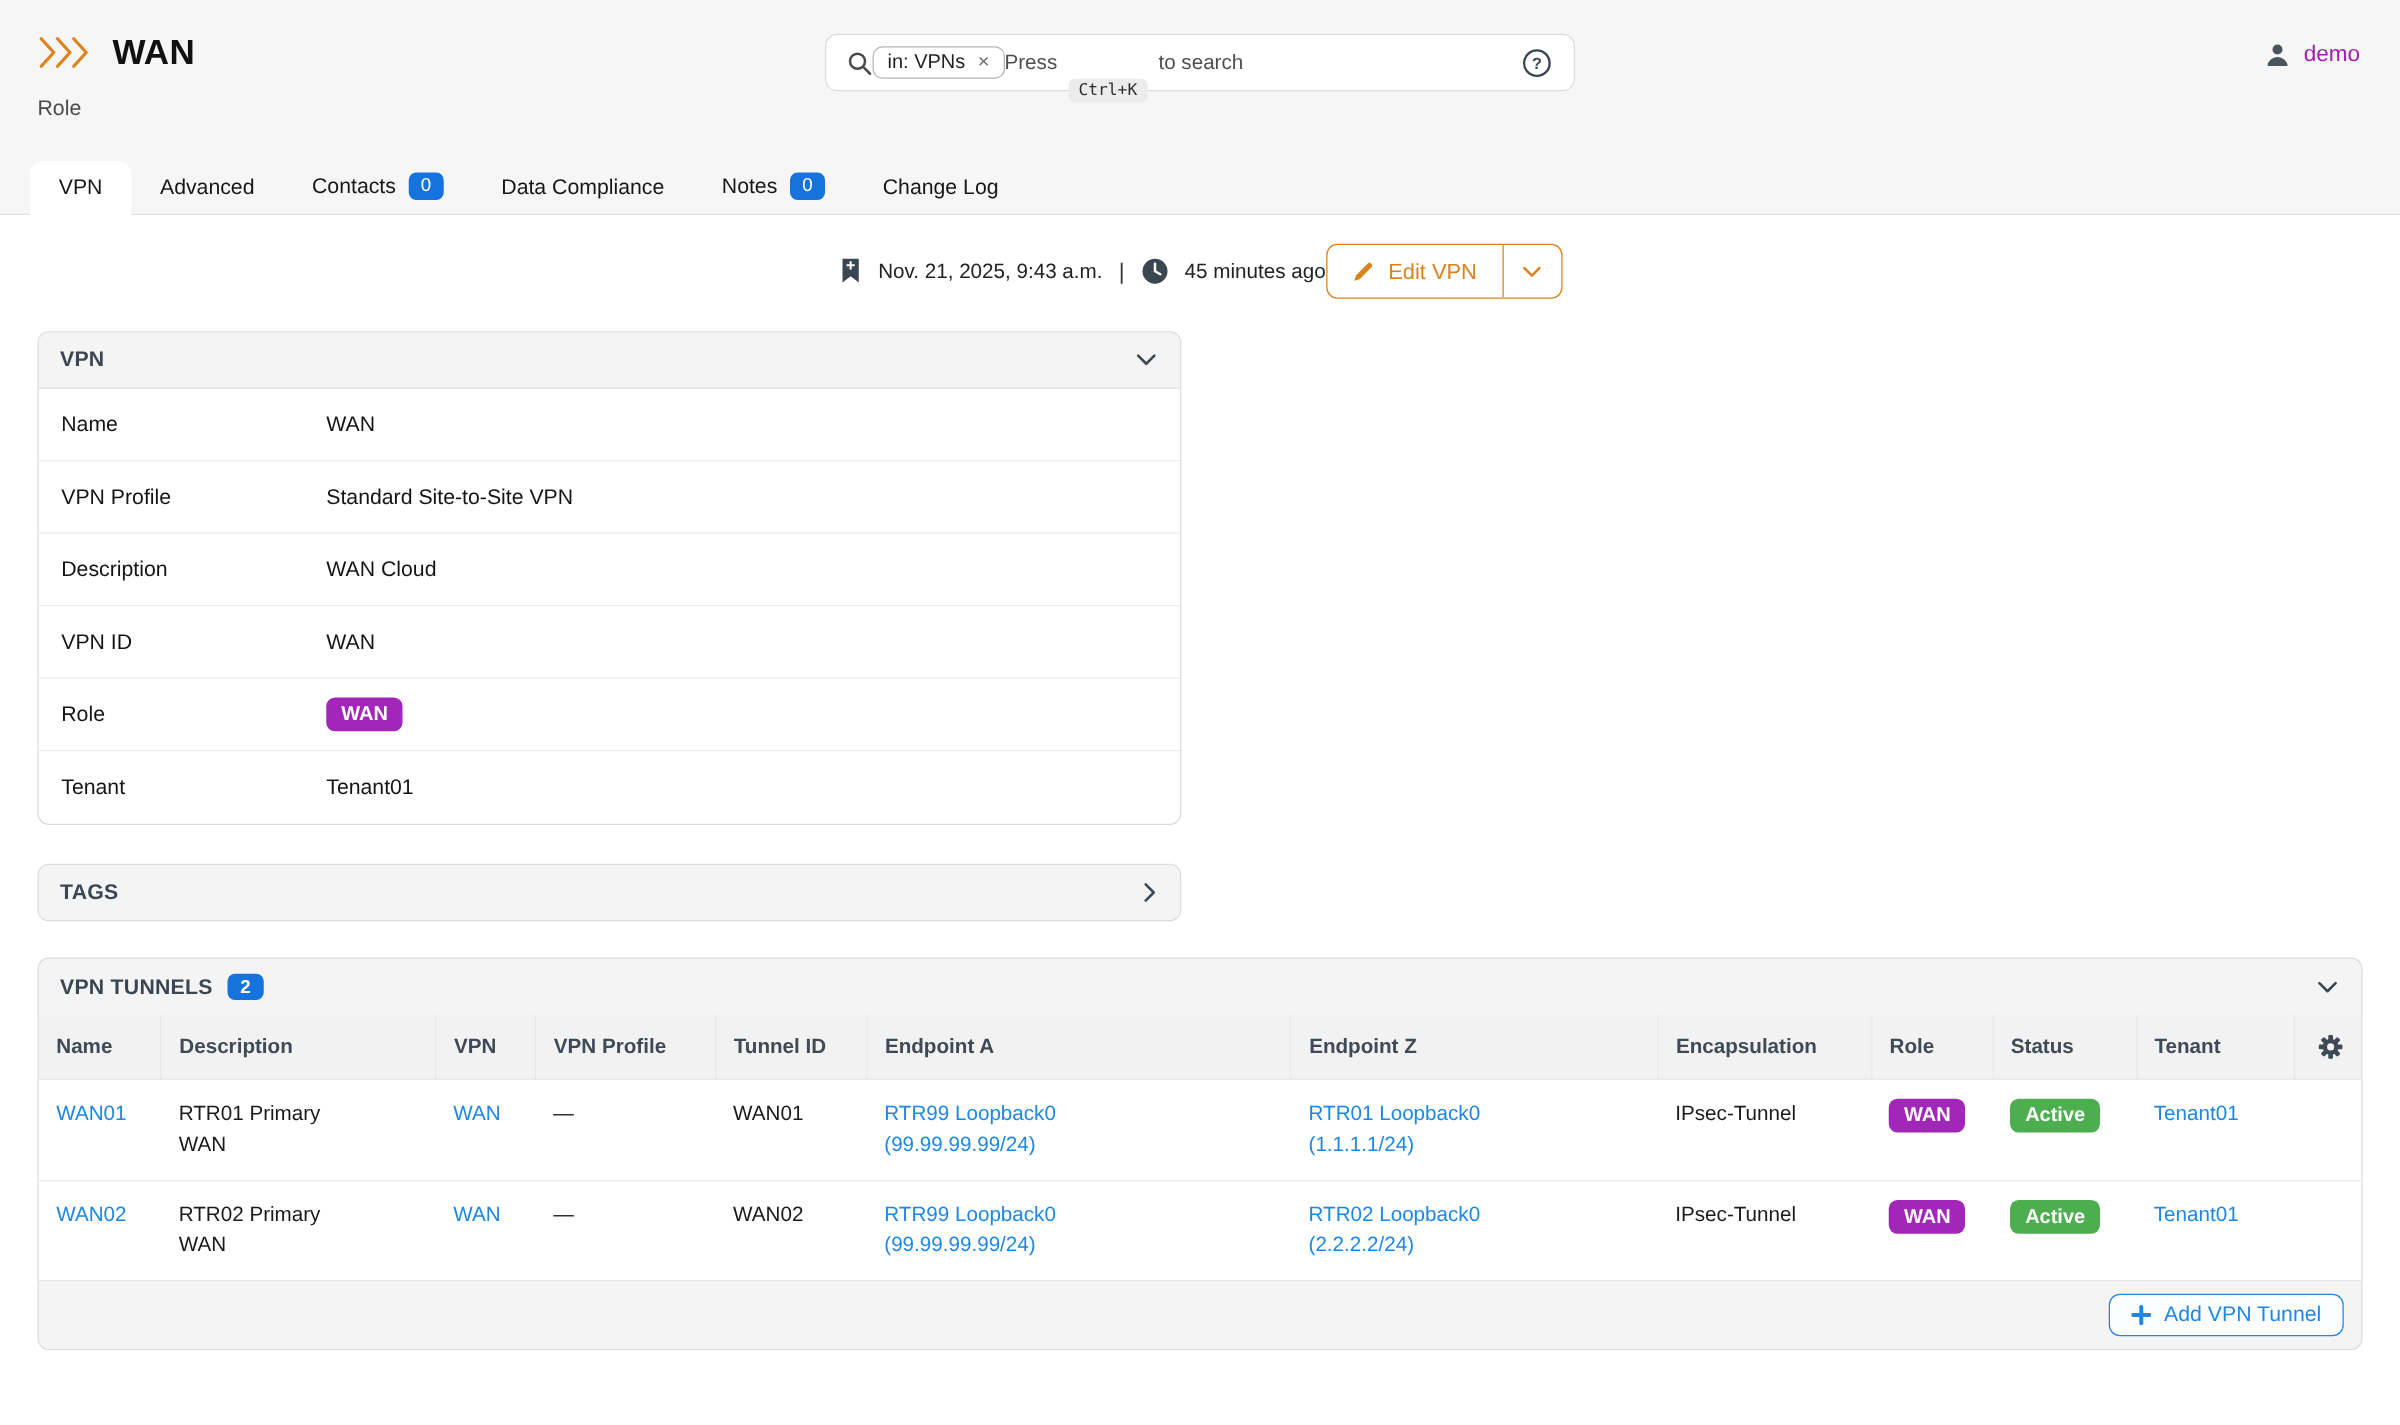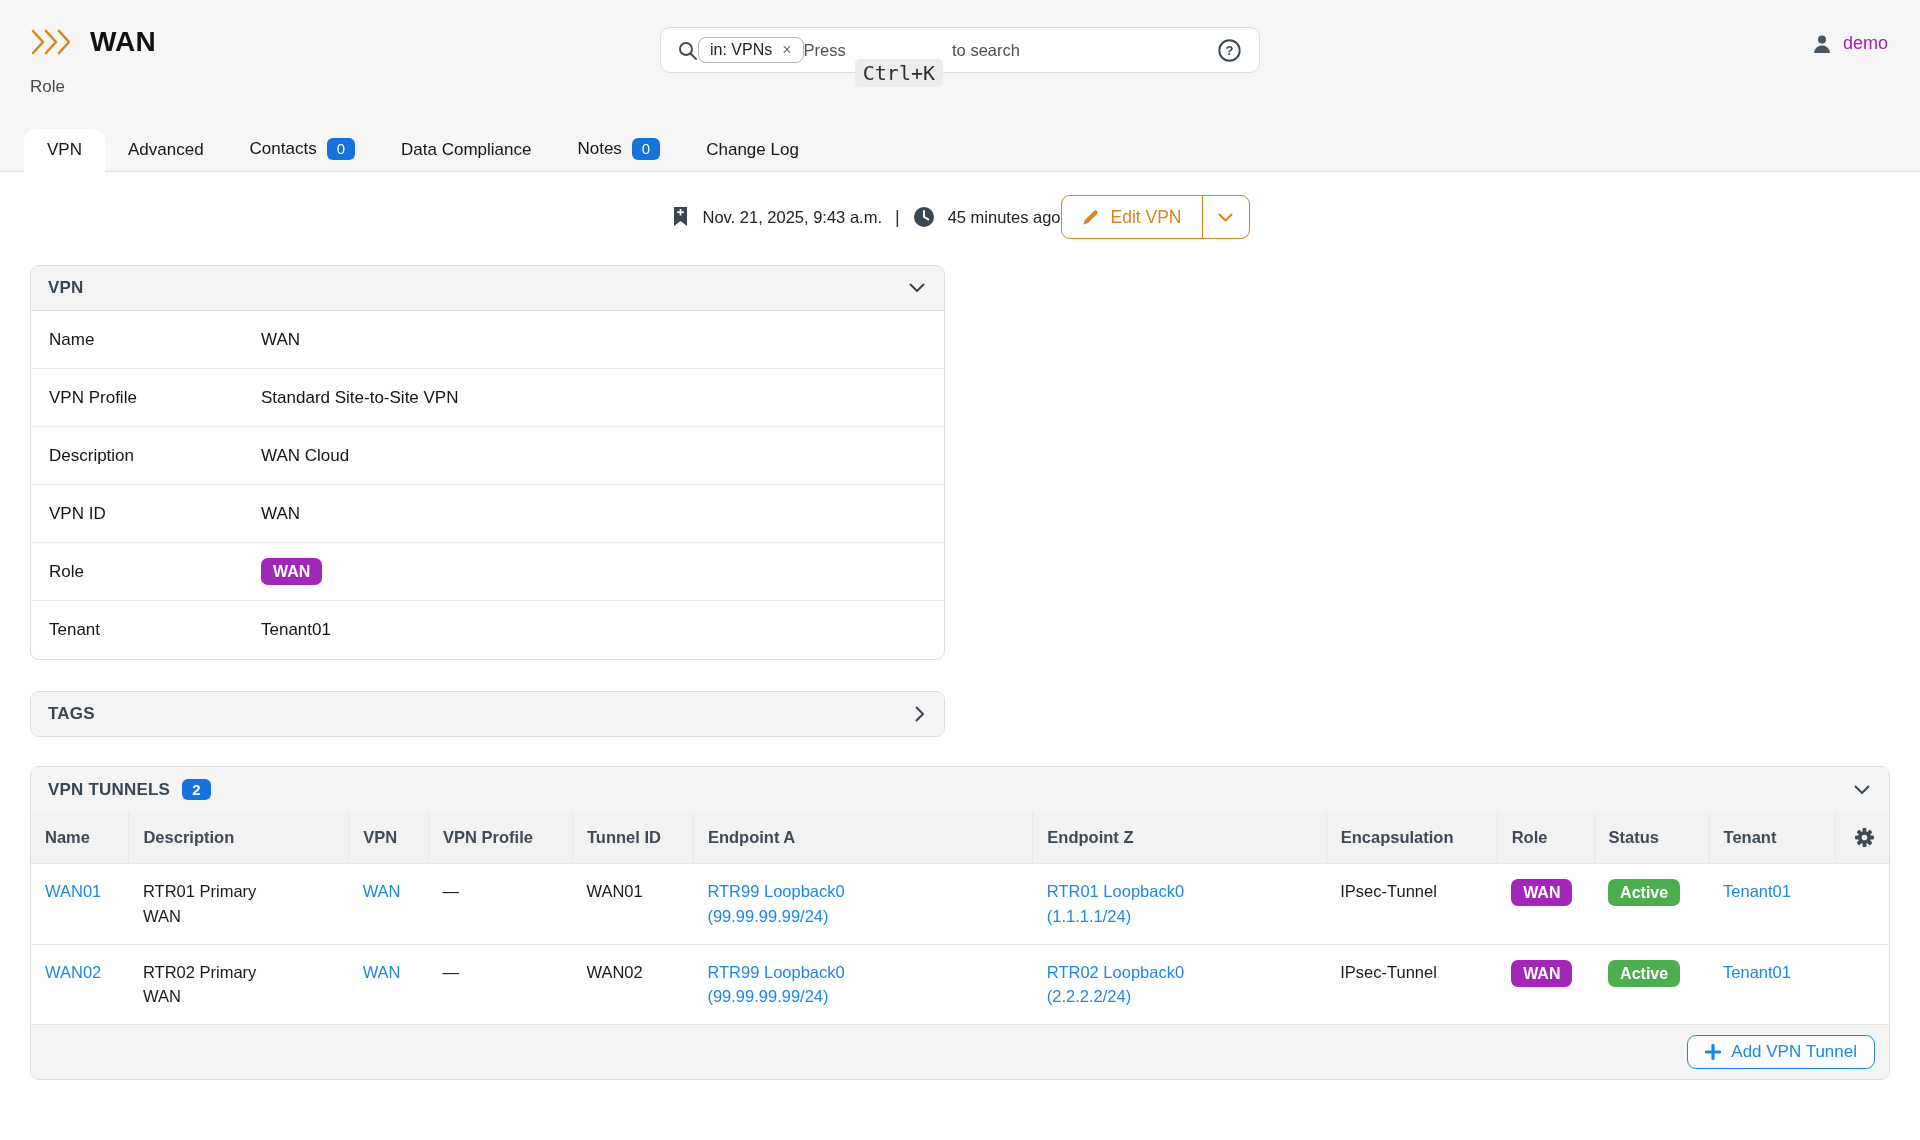--- a/index.html
+++ b/index.html
@@ -26,21 +26,21 @@
   }
   .chip {
     display:flex; align-items:center; gap:10px;
     border:1px solid #b5b5b5; border-radius:8px;
     padding:3px 11px; font-size:16px; color:#1f1f1f; background:#fff;
   }
   .chip-x { color:#6d6d6d; font-size:16px; cursor:pointer; line-height:1; }
   .search-hint { color:#4f4f4f; font-size:16.5px; display:flex; gap:9px; align-items:center; }
   kbd {
     font-family:"DejaVu Sans Mono", monospace; background:#ececec;
-    border-radius:5px; padding:2px 8px; font-size:20px; color:#2e2e2e;margin-top:45px;
+    border-radius:5px; padding:2px 8px; font-size:13px; color:#2e2e2e;margin-top:45px;
   }
   .help-btn { margin-left:auto; display:flex; cursor:pointer; }
 
   .userbox { position:absolute; right:32px; top:33px; display:flex; align-items:center; gap:11px; font-size:18px; color:#a21caf; cursor:pointer; }
 
   .tabbar {
     position:absolute; left:0; right:0; bottom:0; height:45px;
     padding:0 24px; display:flex; align-items:flex-end;
     border-bottom:1px solid #e2e2e2;
   }

